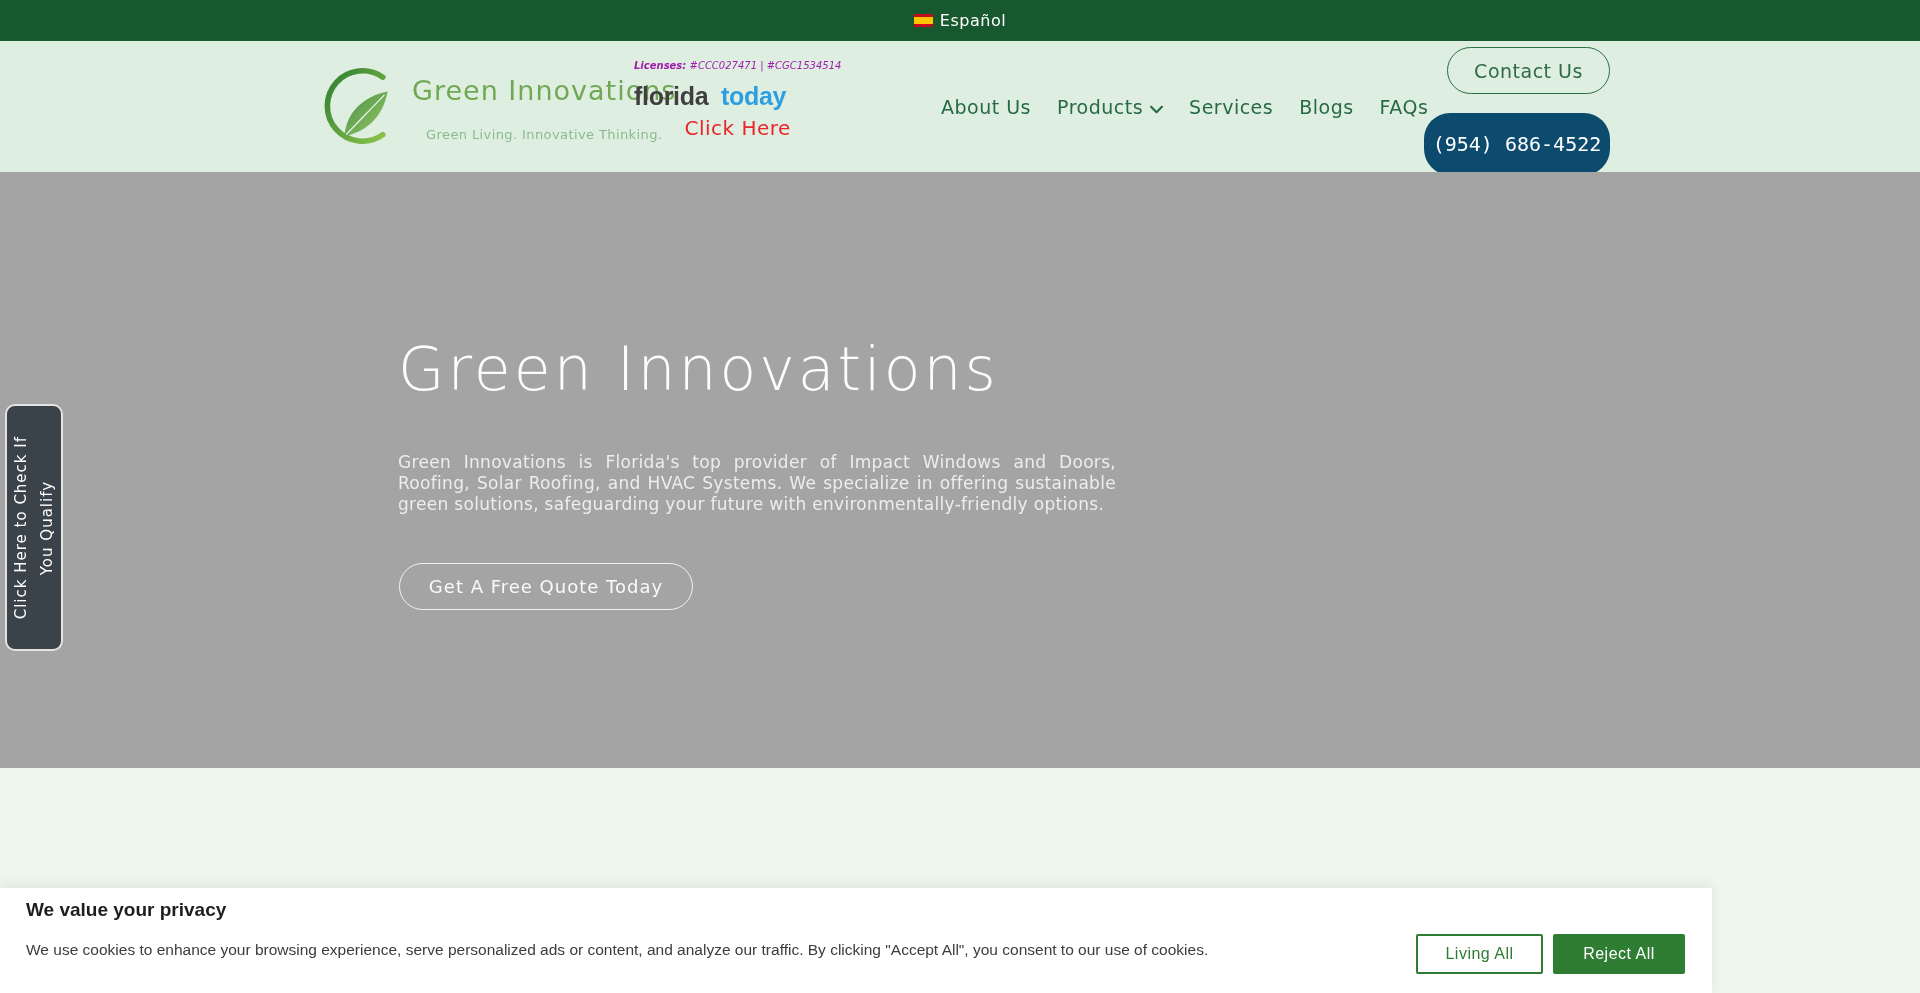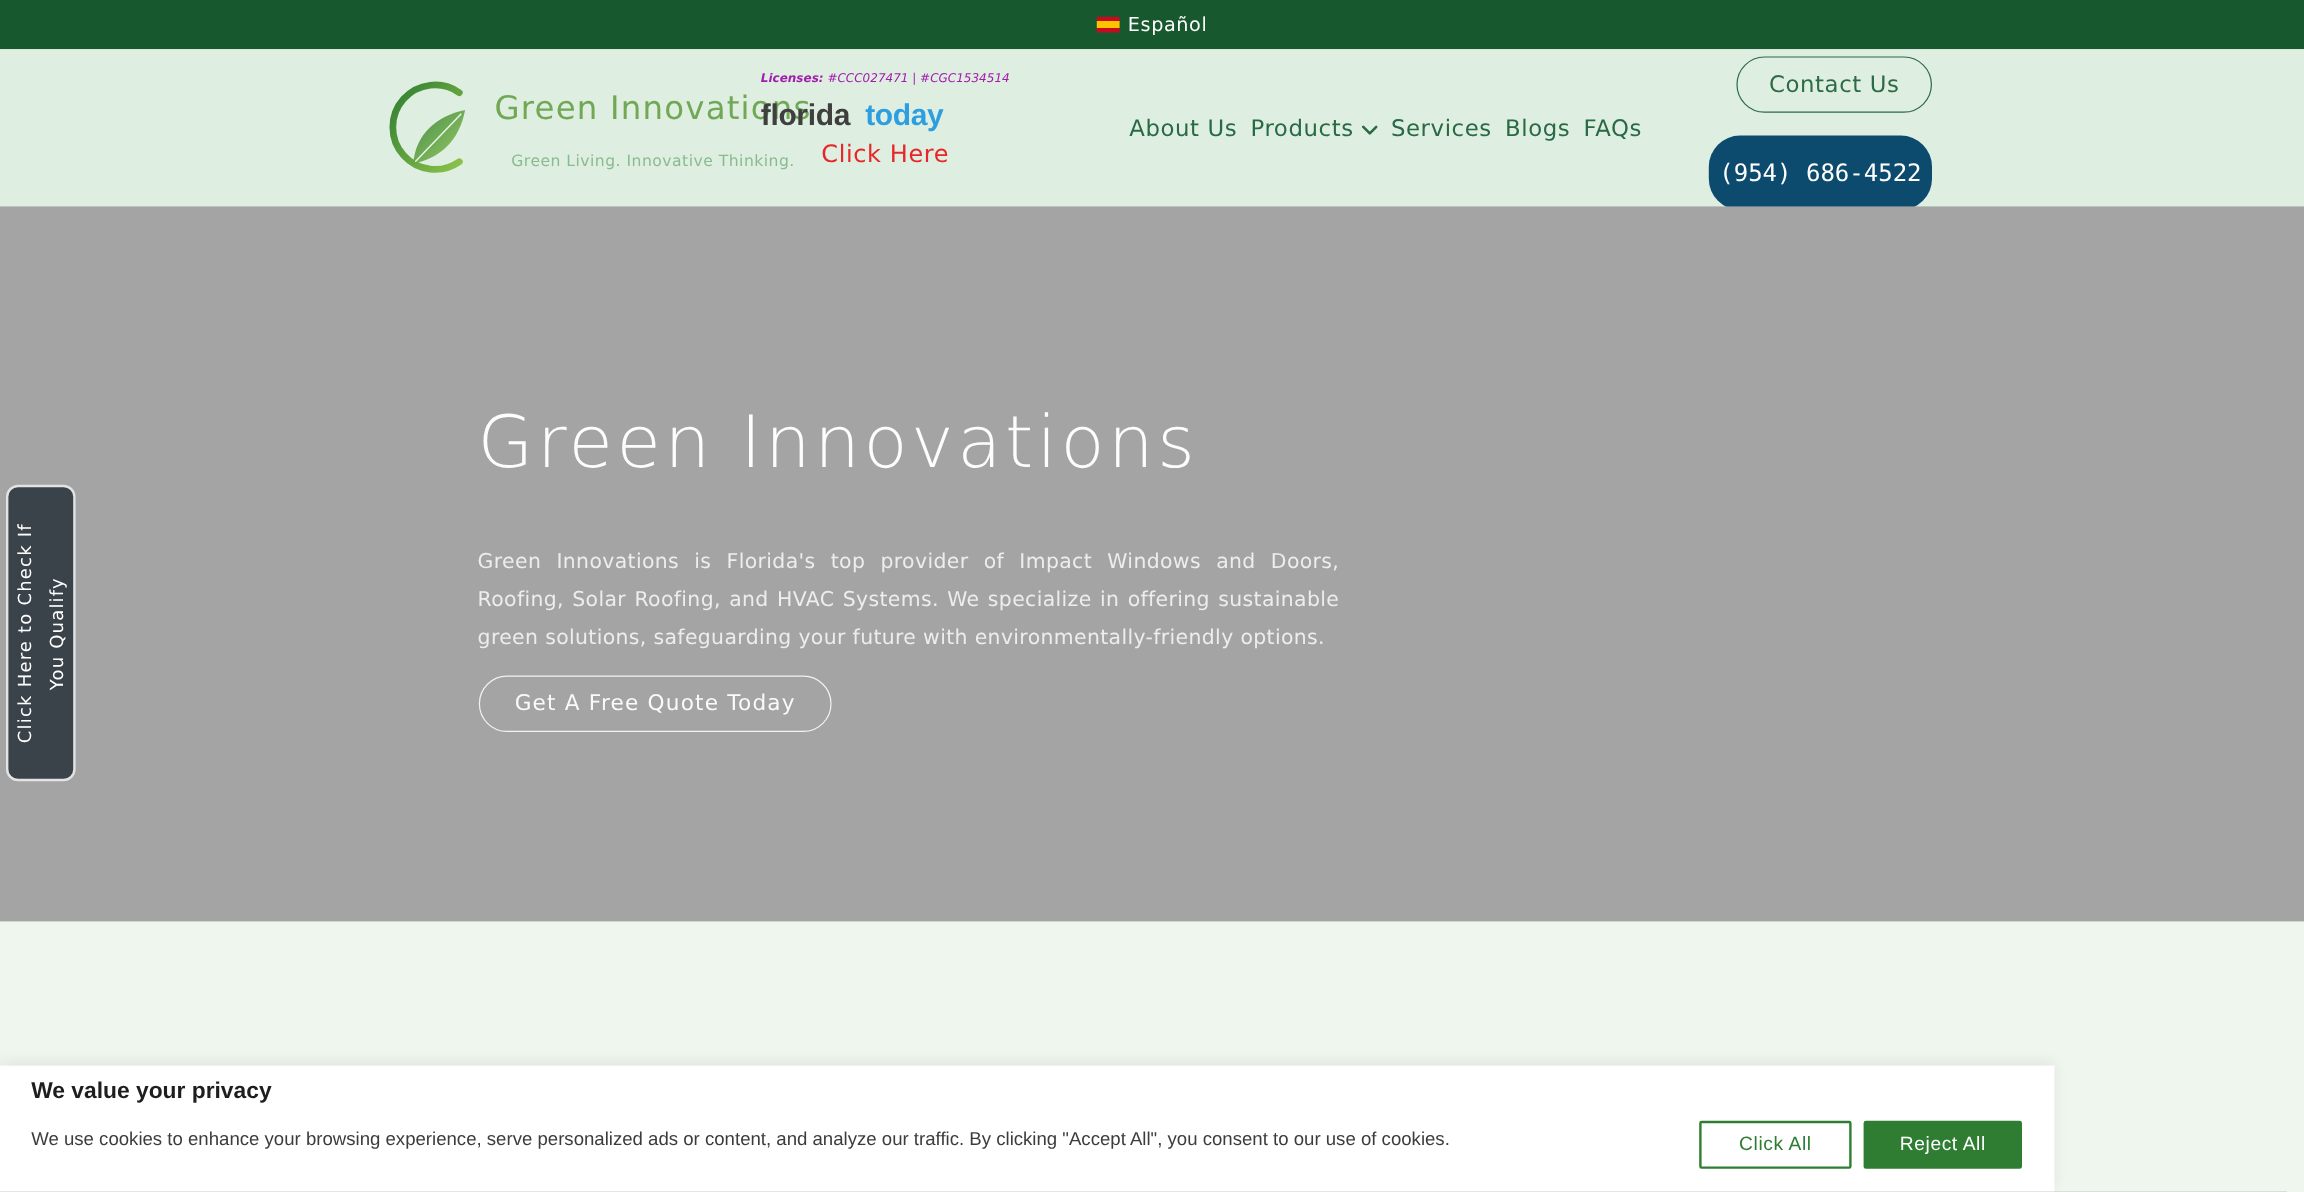--- a/index.html
+++ b/index.html
@@ -23,36 +23,36 @@
 
   .center-block { position:absolute; left:634px; top:19px; display:flex; flex-direction:column; align-items:center; }
   .licenses { font-size:10px; color:#a21caf; white-space:nowrap; align-self:flex-start;font-style:italic; }
   .licenses b { font-weight:bold; }
   .ft-logo { margin-top:11px; font-family:"Liberation Sans", sans-serif; font-weight:bold; font-size:25px;
              letter-spacing:-.3px; white-space:nowrap; align-self:flex-start; cursor:pointer; }
   .ft-florida { color:#3f3f3f; }
   .ft-today { color:#2d9fe0; margin-left:6px; }
   .click-here { margin-top:5px; font-size:20px; color:#e8262a; letter-spacing:.5px; cursor:pointer; text-decoration:none; }
 
-  .nav { position:absolute; left:941px; top:0; height:131px; display:flex; align-items:center; gap:11px; }
+  .nav { position:absolute; left:941px; top:0; height:131px; display:flex; align-items:center; gap:26px; }
   .nav-item { font-size:19px; color:#276a45; letter-spacing:.5px; display:flex; align-items:center; gap:7px;
               cursor:pointer; white-space:nowrap; text-decoration:none; }
 
   .contact-btn { position:absolute; left:1447px; top:6px; width:163px; height:47px; border:1px solid #2c6b45;
                  border-radius:25px; color:#2c6b45; font-size:19px; letter-spacing:.5px; background:transparent;
                  display:flex; align-items:center; justify-content:center; cursor:pointer; }
   .phone-btn { position:absolute; left:1424px; top:72px; width:186px; height:62px; background:#0c4a6e;
                border-radius:26px; color:#ffffff; font-size:20px; font-family:"DejaVu Sans Mono", monospace;
                display:flex; align-items:center; justify-content:center; cursor:pointer; }
 
   
   .hero { position:absolute; top:172px; left:0; width:1920px; height:596px; background:#a4a4a4; }
   .hero-title { position:absolute; left:398px; top:162px; font-size:60px; font-weight:300; color:#fdfdfd;
                 letter-spacing:3px; white-space:nowrap; }
-  .hero-desc { position:absolute; left:398px; top:280px; width:718px; font-size:17px; line-height:32px;
+  .hero-desc { position:absolute; left:398px; top:280px; width:718px; font-size:17px; line-height:21px;
                color:#ededed; text-align:justify; letter-spacing:.3px; }
   .cta-btn { position:absolute; left:399px; top:391px; width:294px; height:47px; border:1.5px solid #f2f2f2;
              border-radius:25px; color:#fafafa; font-size:18px; letter-spacing:1px; background:transparent;
              display:flex; align-items:center; justify-content:center; cursor:pointer; }
 
   
   .side-tab { position:absolute; left:5px; top:404px; width:58px; height:247px; background:#3a424a;
               border:2px solid #e3e3e3; border-radius:10px; display:flex; align-items:center; justify-content:center;
               cursor:pointer; z-index:5; }
   .side-tab-text { writing-mode:vertical-rl; transform:rotate(180deg); color:#ffffff; font-size:15px;
@@ -155,15 +155,15 @@
 <div class="side-tab">
   <div class="side-tab-text">
     <span>Click Here to Check If</span>
     <span>You Qualify</span>
   </div>
 </div>
 
 <div class="cookie-bar">
   <div class="cookie-title">We value your privacy</div>
   <div class="cookie-msg">We use cookies to enhance your browsing experience, serve personalized ads or content, and analyze our traffic. By clicking "Accept All", you consent to our use of cookies.</div>
-  <button class="cookie-btn reject-btn">Click All</button>
+  <button class="cookie-btn reject-btn">Living All</button>
   <button class="cookie-btn accept-btn">Reject All</button>
 </div>
 
 </body></html>

